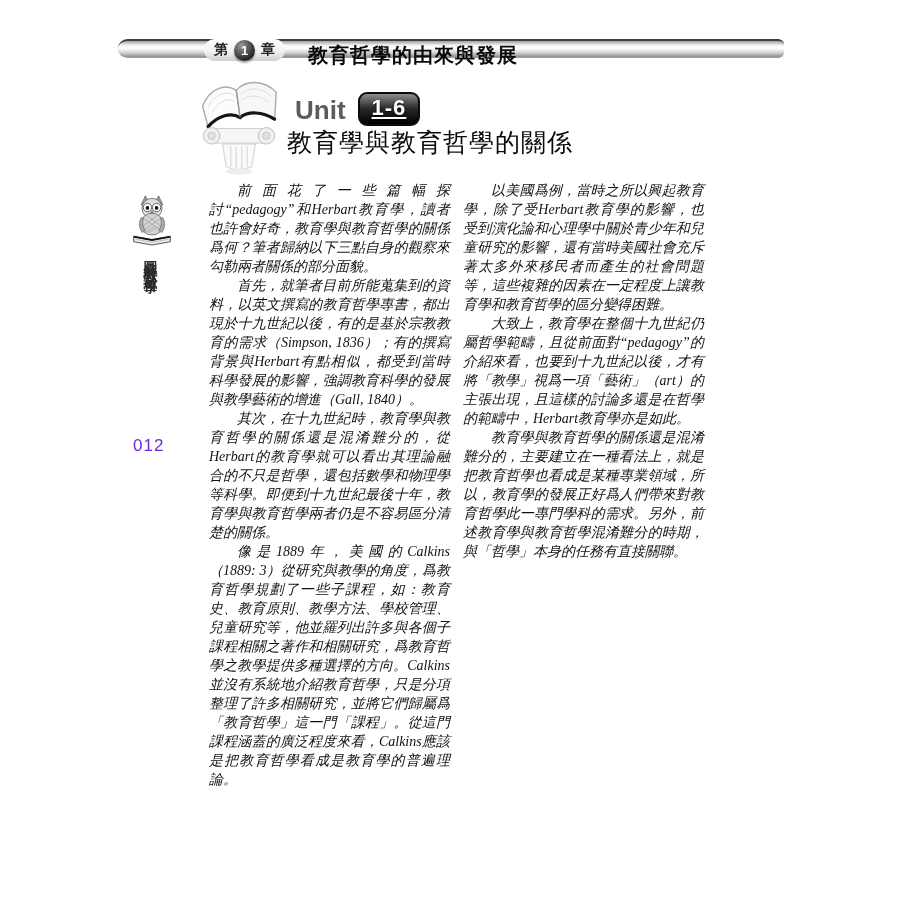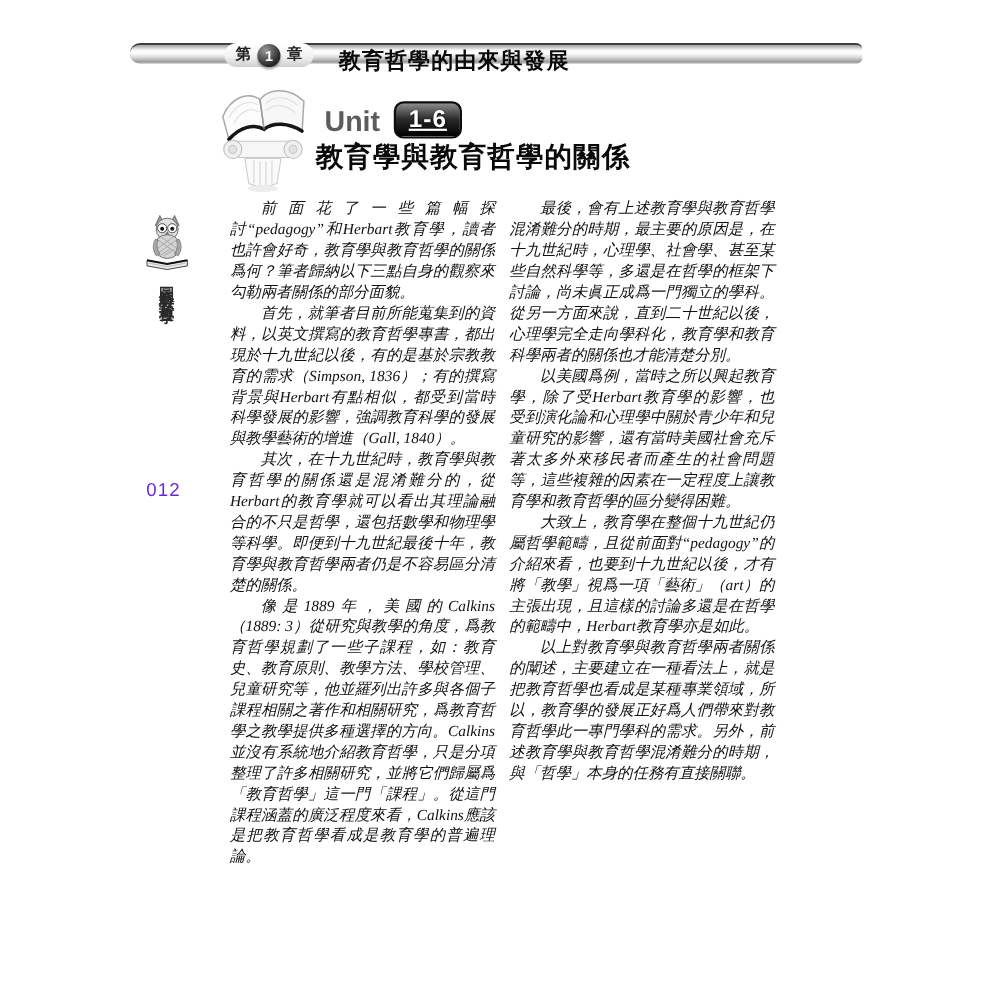--- a/index.html
+++ b/index.html
@@ -25,21 +25,21 @@
     color:#0a0a0a; letter-spacing:1px; }
 
   
   .unit-icon { position:absolute; left:193px; top:70px; width:92px; height:106px; }
   .unit-row { position:absolute; left:295px; top:92px; display:flex; align-items:flex-end; gap:12px; }
   .unit-label { font-size:26px; font-weight:700; color:#5c5c5c; }
   .unit-badge { display:inline-block; padding:1px 12px 3px 12px; border-radius:9px;
     background:linear-gradient(180deg,#8d8d8d 0%,#2a2a2a 48%,#000000 100%);
     border:2px solid #0c0c0c; color:#fff; font-size:22px; font-weight:700;
     letter-spacing:1px; text-shadow:0 1px 2px #000;text-decoration:underline; }
-  .unit-title { position:absolute; left:287px; top:126px; font-size:25px; font-weight:700;
+  .unit-title { position:absolute; left:287px; top:126px; font-size:25px; font-weight:400;
     color:#0a0a0a; letter-spacing:1px; }
 
   
   .sidebar-icon { position:absolute; left:127px; top:193px; width:50px; height:54px; }
   .sidebar-title { position:absolute; left:141px; top:249px; writing-mode:vertical-rl;
     text-orientation:upright; font-size:14px; font-weight:700; color:#2a2a2a;
     letter-spacing:4px; font-family:"Liberation Serif","DejaVu Serif",serif; }
   .page-number { position:absolute; left:133px; top:436px; font-size:17px;
     letter-spacing:1px; color:#6d28d9; }
 
@@ -110,20 +110,19 @@
   <div class="page-number">012</div>
 
   <div class="columns">
     <div class="col">
       <p>前面花了一些篇幅探討“pedagogy”和Herbart教育學，讀者也許會好奇，教育學與教育哲學的關係爲何？筆者歸納以下三點自身的觀察來勾勒兩者關係的部分面貌。</p>
       <p>首先，就筆者目前所能蒐集到的資料，以英文撰寫的教育哲學專書，都出現於十九世紀以後，有的是基於宗教教育的需求（Simpson, 1836）；有的撰寫背景與Herbart有點相似，都受到當時科學發展的影響，強調教育科學的發展與教學藝術的增進（Gall, 1840）。</p>
       <p>其次，在十九世紀時，教育學與教育哲學的關係還是混淆難分的，從Herbart的教育學就可以看出其理論融合的不只是哲學，還包括數學和物理學等科學。即便到十九世紀最後十年，教育學與教育哲學兩者仍是不容易區分清楚的關係。</p>
       <p>像是1889年，美國的Calkins（1889: 3）從研究與教學的角度，爲教育哲學規劃了一些子課程，如：教育史、教育原則、教學方法、學校管理、兒童研究等，他並羅列出許多與各個子課程相關之著作和相關研究，爲教育哲學之教學提供多種選擇的方向。Calkins並沒有系統地介紹教育哲學，只是分項整理了許多相關研究，並將它們歸屬爲「教育哲學」這一門「課程」。從這門課程涵蓋的廣泛程度來看，Calkins應該是把教育哲學看成是教育學的普遍理論。</p>
     </div>
     <div class="col">
-      <p>最後，會有上述教育學與教育哲學混淆難分的時期，最主要的原因是，在十九世紀時，心理學、社會學、甚至某些自然科學等，多還是在哲學的框架下討論，尚未眞正成爲一門獨立的學科。從另一方面來說，直到二十世紀以後，心理學完全走向學科化，教育學和教育科學兩者的關係也才能清楚分別。</p>
       <p>以美國爲例，當時之所以興起教育學，除了受Herbart教育學的影響，也受到演化論和心理學中關於青少年和兒童研究的影響，還有當時美國社會充斥著太多外來移民者而產生的社會問題等，這些複雜的因素在一定程度上讓教育學和教育哲學的區分變得困難。</p>
       <p>大致上，教育學在整個十九世紀仍屬哲學範疇，且從前面對“pedagogy”的介紹來看，也要到十九世紀以後，才有將「教學」視爲一項「藝術」（art）的主張出現，且這樣的討論多還是在哲學的範疇中，Herbart教育學亦是如此。</p>
-      <p>以上對教育學與教育哲學兩者關係的闡述，主要建立在一種看法上，就是把教育哲學也看成是某種專業領域，所以，教育學的發展正好爲人們帶來對教育哲學此一專門學科的需求。另外，前述教育學與教育哲學混淆難分的時期，與「哲學」本身的任務有直接關聯。</p>
+      <p>教育學與教育哲學的關係還是混淆難分的，主要建立在一種看法上，就是把教育哲學也看成是某種專業領域，所以，教育學的發展正好爲人們帶來對教育哲學此一專門學科的需求。另外，前述教育學與教育哲學混淆難分的時期，與「哲學」本身的任務有直接關聯。</p>
     </div>
   </div>
 
 </div>
 
 </body></html>

